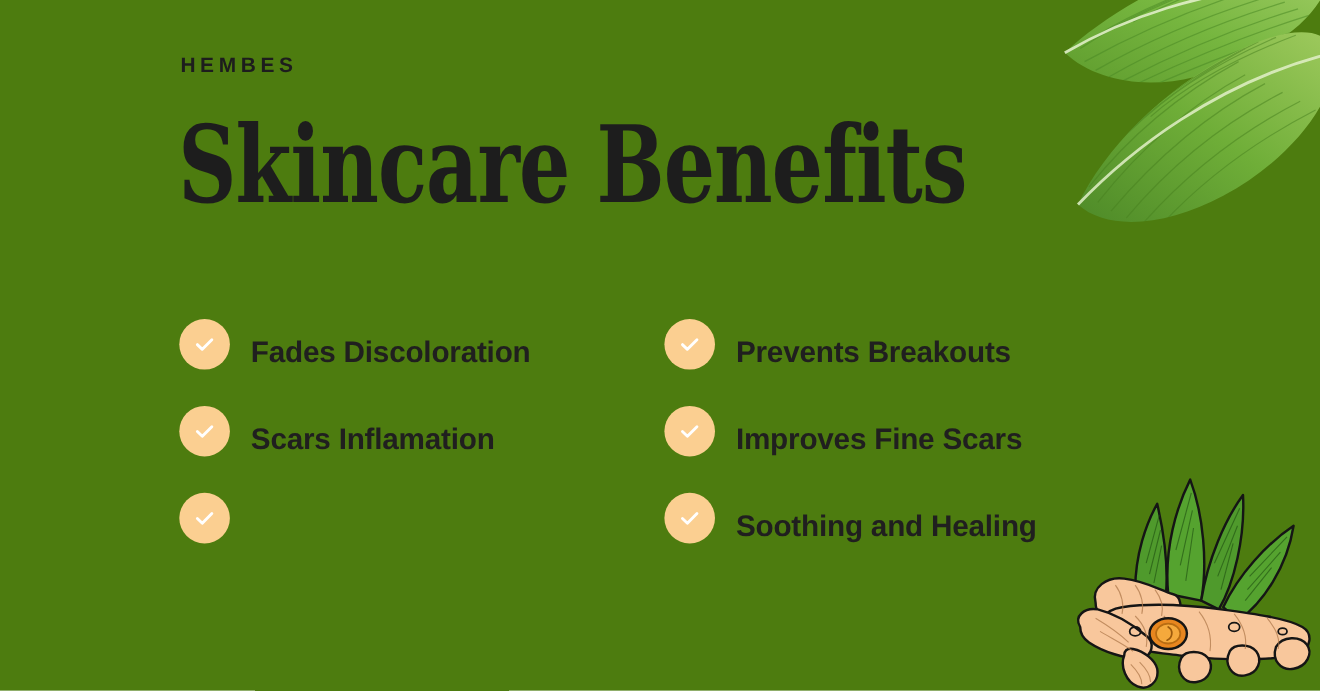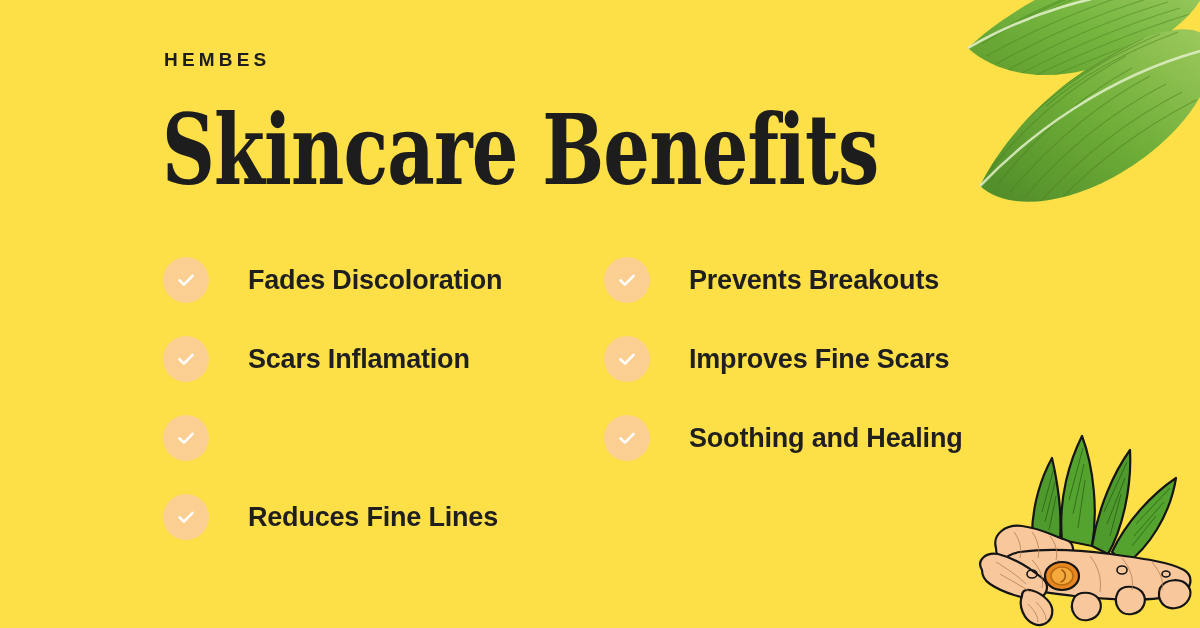--- a/index.html
+++ b/index.html
@@ -7,21 +7,21 @@
     padding: 0;
     background: #ffffff;
   }
   body {
     font-family: "Liberation Sans", sans-serif;
   }
   .canvas {
     position: relative;
     width: 1200px;
     height: 628px;
-    background: #fde047;
+    background: #4d7c0f;
     overflow: hidden;
   }
 
   
   .brand {
     position: absolute;
     left: 164px;
     top: 50px;
     font-family: "Liberation Sans", sans-serif;
     font-size: 19px;
@@ -60,22 +60,21 @@
     position: absolute;
     top: 0;
   }
   .col-left  { left: 0px; }
   .col-right { left: 441px; }
 
   .benefit-row {
     position: relative;
     height: 79px;
     display: flex;
-    align-items: flex-start;
-    gap: 20px;
+    align-items: flex-end;
   }
   .check-badge {
     flex: 0 0 auto;
     width: 46px;
     height: 46px;
     border-radius: 50%;
     background: #fbcf91;
     position: relative;
   }
   .check-badge svg {
@@ -149,28 +148,20 @@
       </div>
 
       <div class="benefit-row">
         <span class="check-badge">
           <svg width="24" height="24" viewBox="0 0 24 24" aria-hidden="true">
             <path d="M5.4 12.3 L9.9 16.6 L18.6 7.9" fill="none" stroke="#ffffff" stroke-width="2.6" stroke-linecap="round" stroke-linejoin="round"></path>
           </svg>
         </span>
       </div>
 
-      <div class="benefit-row">
-        <span class="check-badge">
-          <svg width="24" height="24" viewBox="0 0 24 24" aria-hidden="true">
-            <path d="M5.4 12.3 L9.9 16.6 L18.6 7.9" fill="none" stroke="#ffffff" stroke-width="2.6" stroke-linecap="round" stroke-linejoin="round"></path>
-          </svg>
-        </span>
-        <span class="benefit-label">Reduces Fine Lines</span>
-      </div>
 
     </div>
 
     <div class="col col-right">
 
       <div class="benefit-row">
         <span class="check-badge">
           <svg width="24" height="24" viewBox="0 0 24 24" aria-hidden="true">
             <path d="M5.4 12.3 L9.9 16.6 L18.6 7.9" fill="none" stroke="#ffffff" stroke-width="2.6" stroke-linecap="round" stroke-linejoin="round"></path>
           </svg>

